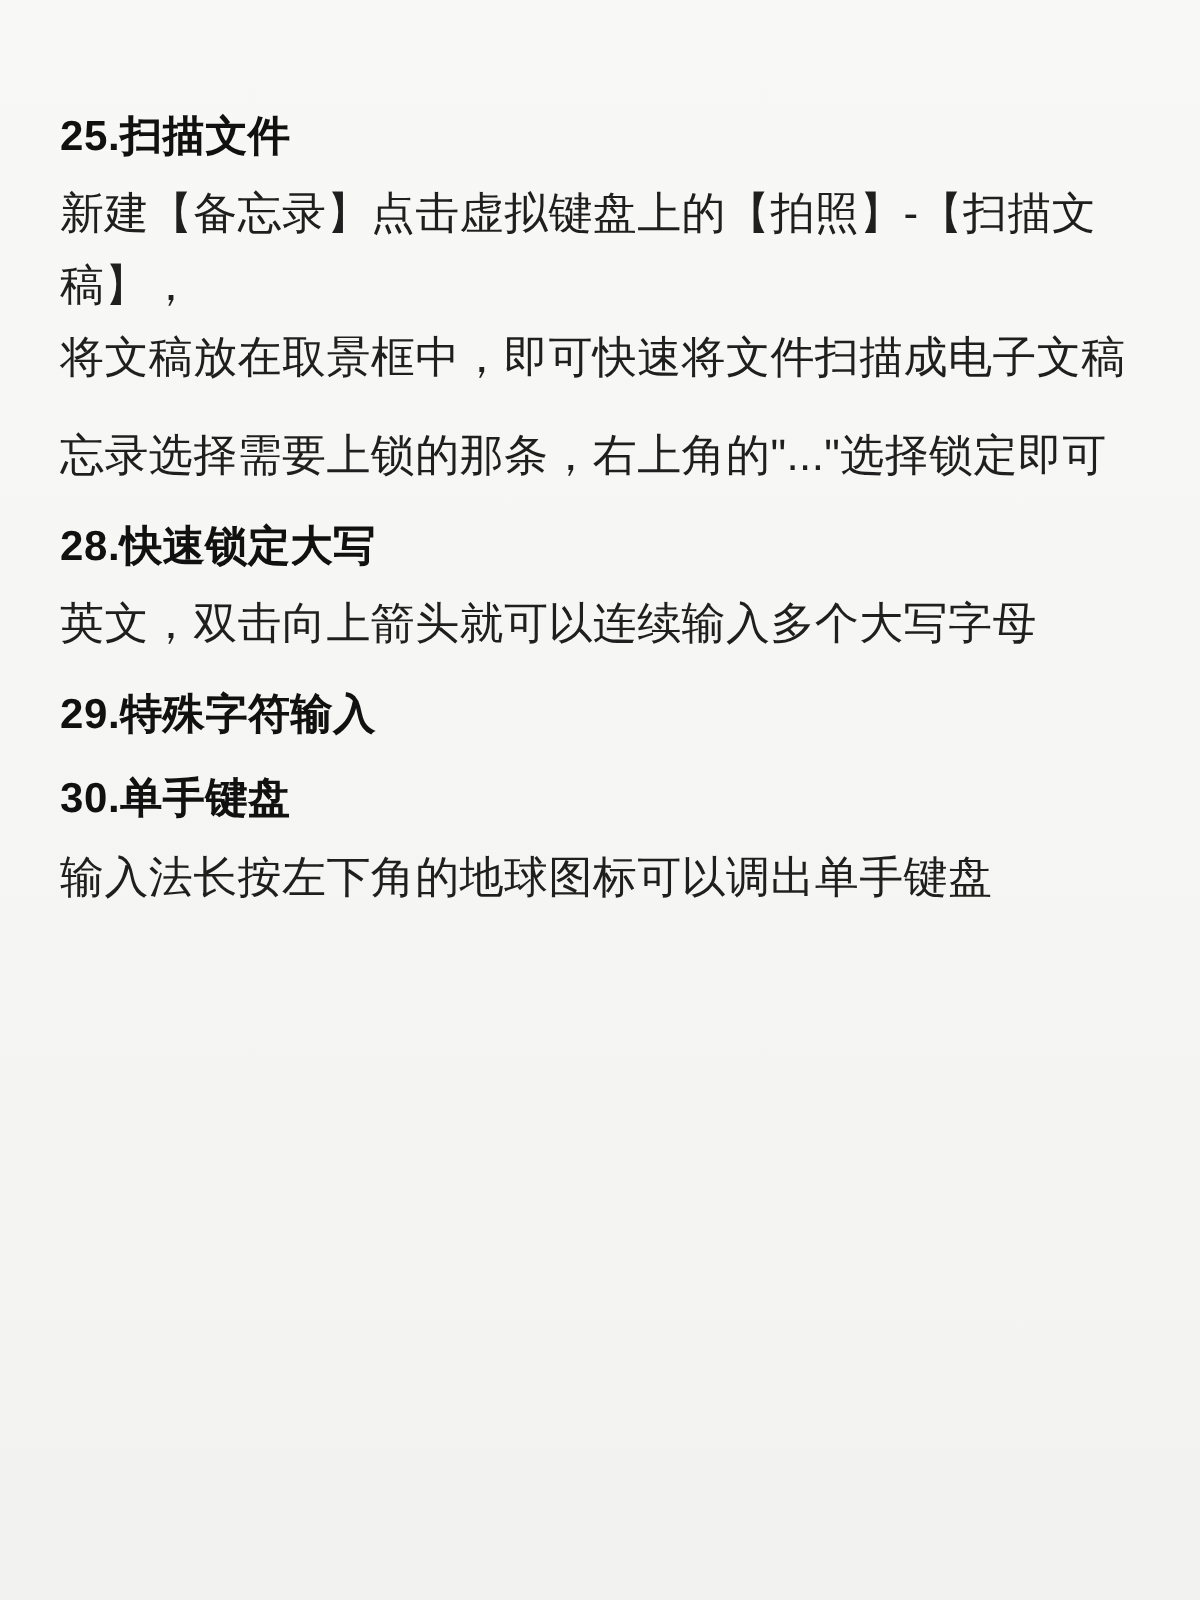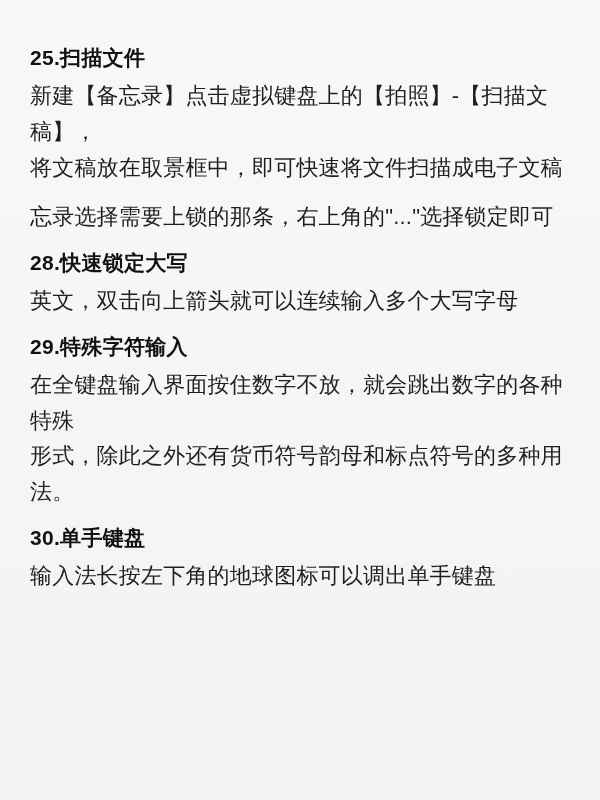--- a/index.html
+++ b/index.html
@@ -11,21 +11,21 @@
     height: 800px;
     background: #f7f7f5;
     font-family: "Liberation Sans", sans-serif;
     color: #1c1c1c;
     overflow: hidden;
   }
   .page {
     box-sizing: border-box;
     width: 600px;
     height: 800px;
-    padding: 44px 30px 20px 30px;
+    padding: 55px 30px 20px 30px;
     background: linear-gradient(180deg, #f8f8f6 0%, #f5f5f3 60%, #f2f2f0 100%);
   }
   .tips {
     display: block;
   }
   .tip {
     margin-bottom: 14px;
   }
   .tip-heading {
     font-size: 21px;
@@ -72,24 +72,20 @@
 
     <section class="tip">
       <h2 class="tip-heading">28.快速锁定大写</h2>
       <p class="tip-body">
         <span class="line">英文，双击向上箭头就可以连续输入多个大写字母</span>
       </p>
     </section>
 
     <section class="tip">
       <h2 class="tip-heading">29.特殊字符输入</h2>
-      <p class="tip-body">
-        <span class="line">在全键盘输入界面按住数字不放，就会跳出数字的各种特殊</span>
-        <span class="line">形式，除此之外还有货币符号韵母和标点符号的多种用法。</span>
-      </p>
     </section>
 
     <section class="tip tip-last">
       <h2 class="tip-heading">30.单手键盘</h2>
       <p class="tip-body">
         <span class="line">输入法长按左下角的地球图标可以调出单手键盘</span>
       </p>
     </section>
 
   </div>

